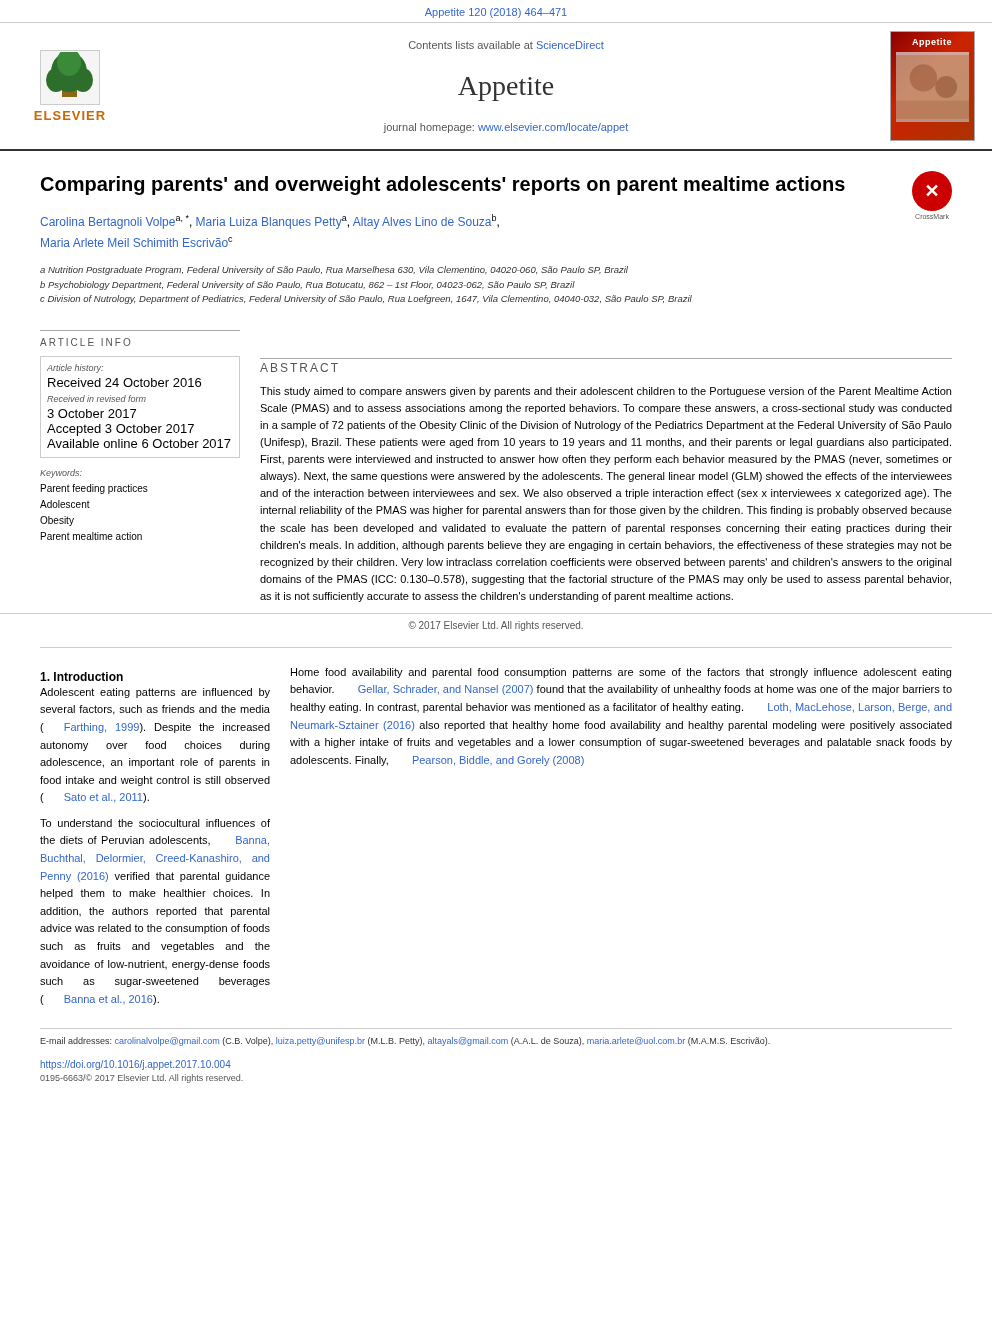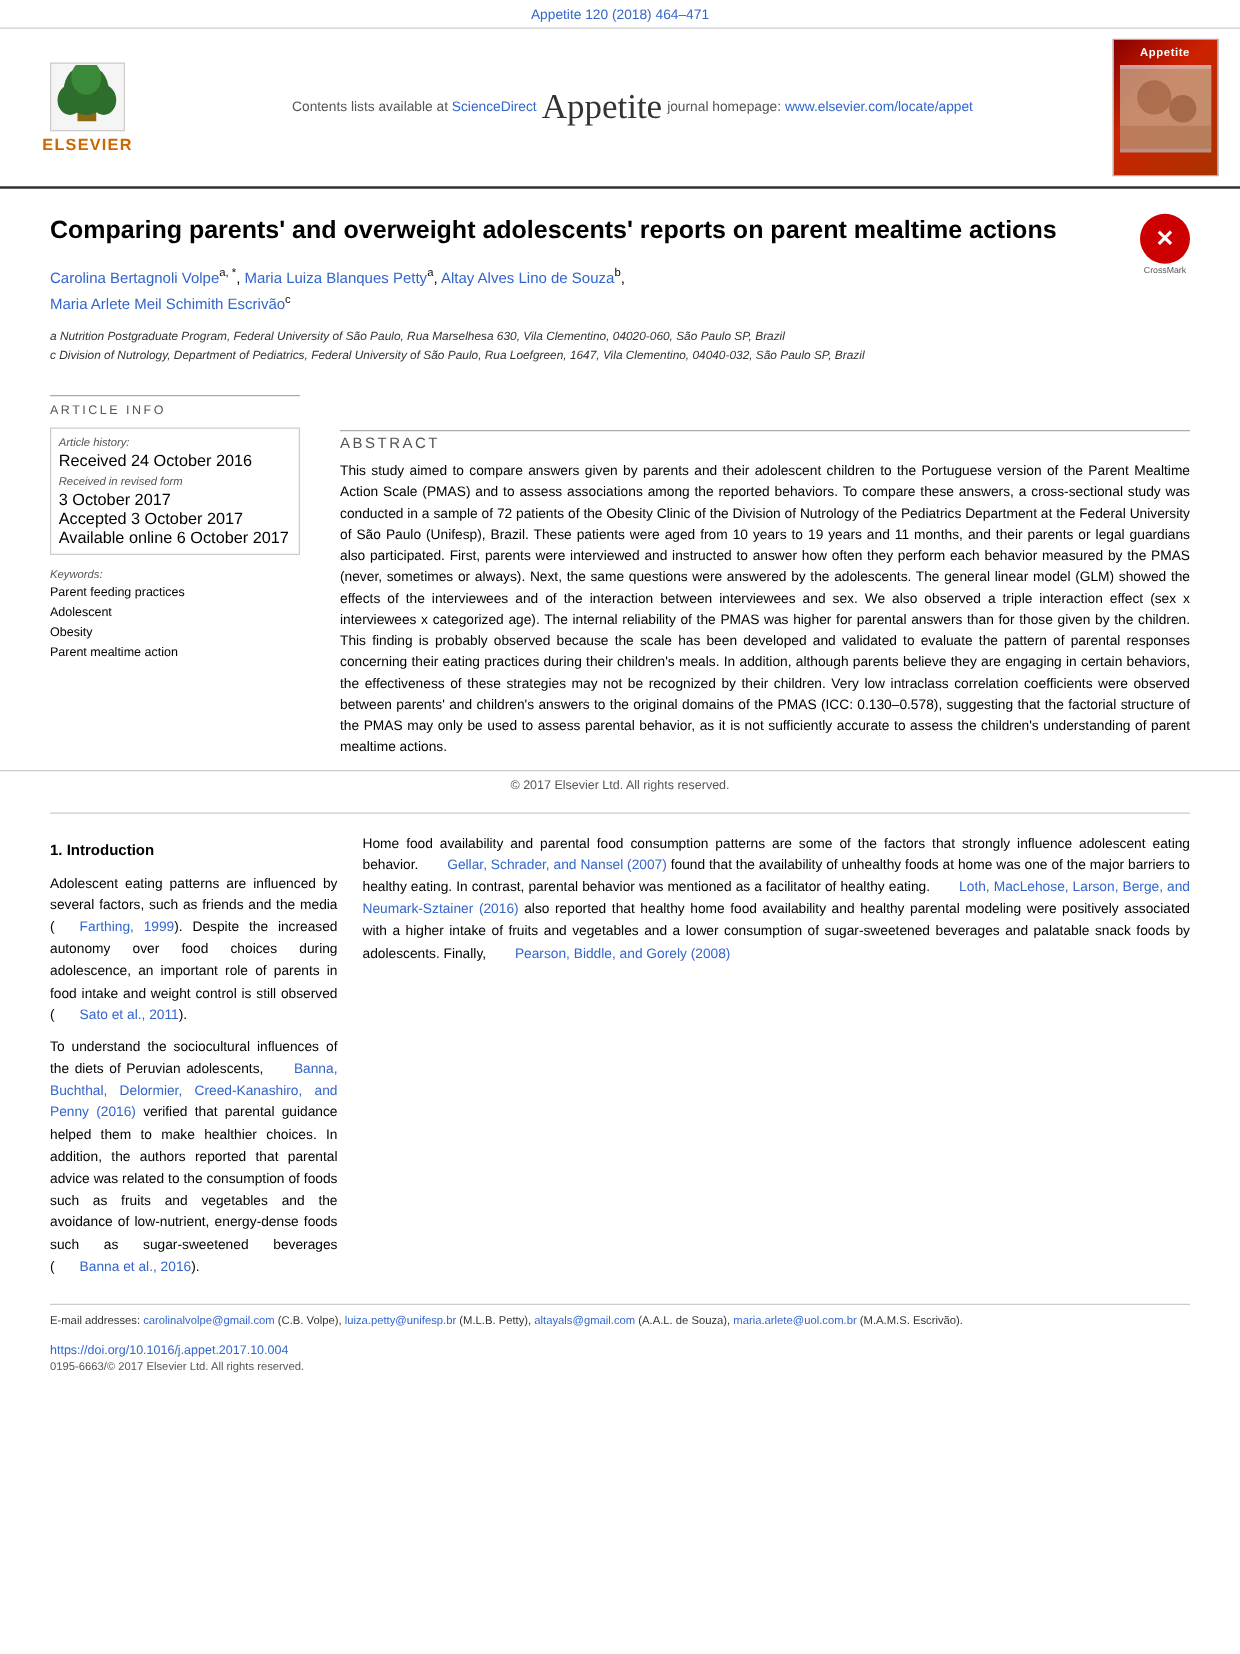--- a/index.html
+++ b/index.html
@@ -51,24 +51,24 @@
     .elsevier-text {
       font-size: 13px;
       font-weight: bold;
       color: #cc6600;
       letter-spacing: 1px;
       text-align: right;
     }
     .journal-center {
       flex: 1;
       display: flex;
-      flex-direction: row;
+      flex-direction: column;
       align-items: center;
       justify-content: center;
-      gap: 4px;
+      gap: 19px;
     }
     .contents-line {
       font-size: 11px;
       color: #555;
     }
     .sciencedirect-link {
       color: #3366cc;
       text-decoration: none;
     }
     .journal-title {
@@ -152,21 +152,21 @@
     .sup { font-size: 9px; vertical-align: super; }
     .affiliations {
       font-size: 9.5px;
       font-style: italic;
       color: #333;
       margin-bottom: 14px;
       line-height: 1.5;
     }
     .two-col {
       display: flex;
-      gap: 32px;
+      gap: 20px;
       padding: 0 40px;
     }
     .article-info {
       width: 200px;
       flex-shrink: 0;
     }
     .article-info-title {
       font-size: 10px;
       letter-spacing: 2px;
       color: #555;
@@ -245,21 +245,21 @@
       width: 230px;
       flex-shrink: 0;
     }
     .intro-right {
       flex: 1;
     }
     .section-heading {
       font-size: 12px;
       font-weight: bold;
       color: #000;
-      margin-bottom: 12px;
+      margin-bottom: 0;
       margin-top: 6px;
     }
     .body-text {
       font-size: 11px;
       line-height: 1.6;
       color: #000;
       text-align: justify;
       margin-bottom: 8px;
     }
     .footnotes {
@@ -341,20 +341,21 @@
 
   <div class="authors">
     <a class="author-link" href="#">Carolina Bertagnoli Volpe</a><span class="sup">a, *</span>,
     <a class="author-link" href="#">Maria Luiza Blanques Petty</a><span class="sup">a</span>,
     <a class="author-link" href="#">Altay Alves Lino de Souza</a><span class="sup">b</span>,<br>
     <a class="author-link" href="#">Maria Arlete Meil Schimith Escrivão</a><span class="sup">c</span>
   </div>
 
   <div class="affiliations">
     <div>a Nutrition Postgraduate Program, Federal University of São Paulo, Rua Marselhesa 630, Vila Clementino, 04020-060, São Paulo SP, Brazil</div>
+    <div>b Psychobiology Department, Federal University of São Paulo, Rua Botucatu, 862 – 1st Floor, 04023-062, São Paulo SP, Brazil</div>
     <div>c Division of Nutrology, Department of Pediatrics, Federal University of São Paulo, Rua Loefgreen, 1647, Vila Clementino, 04040-032, São Paulo SP, Brazil</div>
   </div>
 </div>
 
 <div class="two-col">
 
   <div class="article-info">
     <div class="article-info-title">ARTICLE INFO</div>
     <div class="info-box">
       <div class="info-label">Article history:</div>

